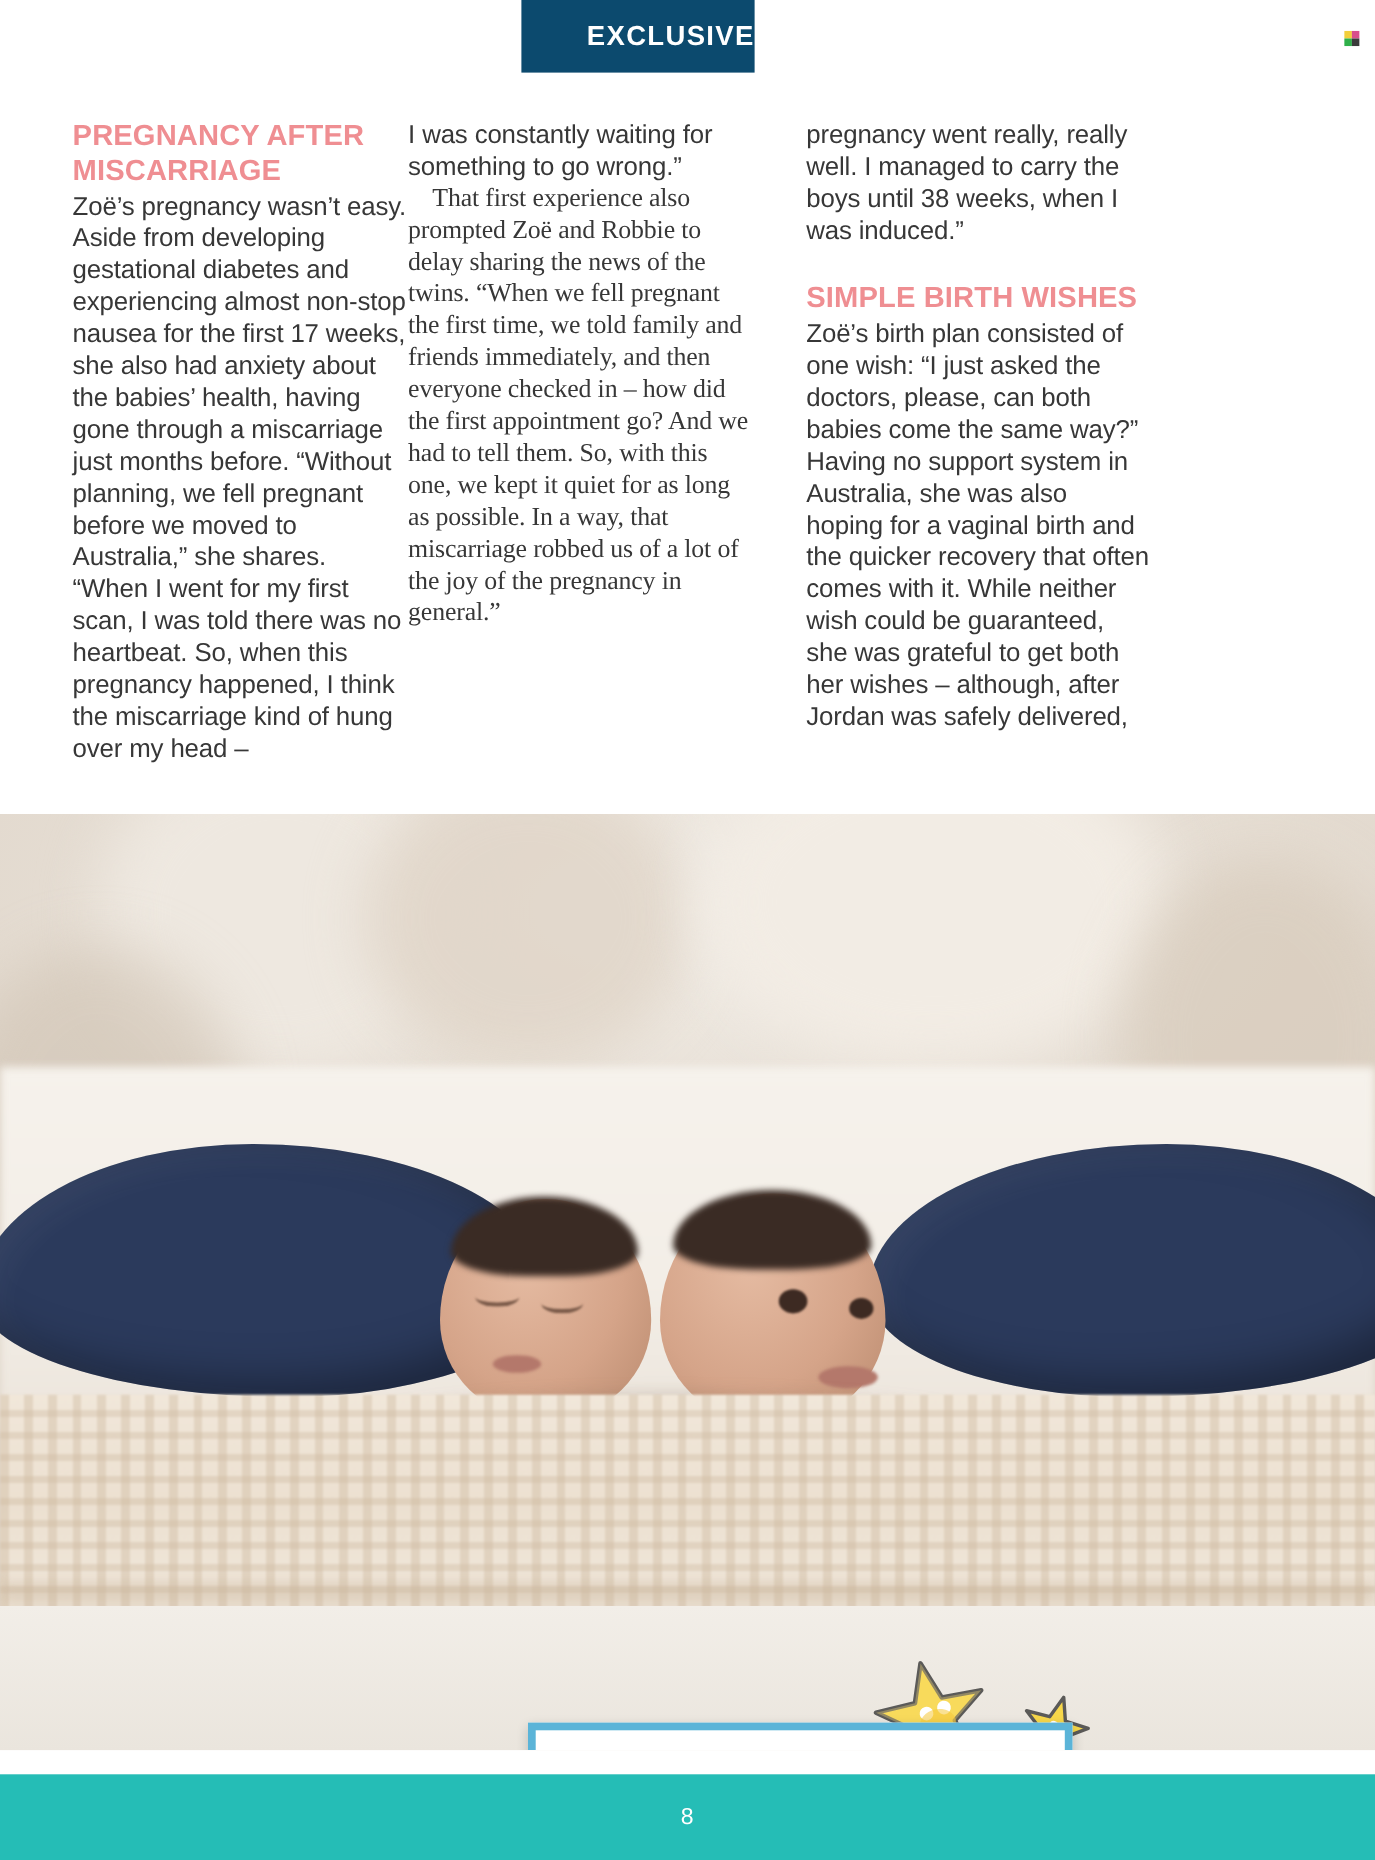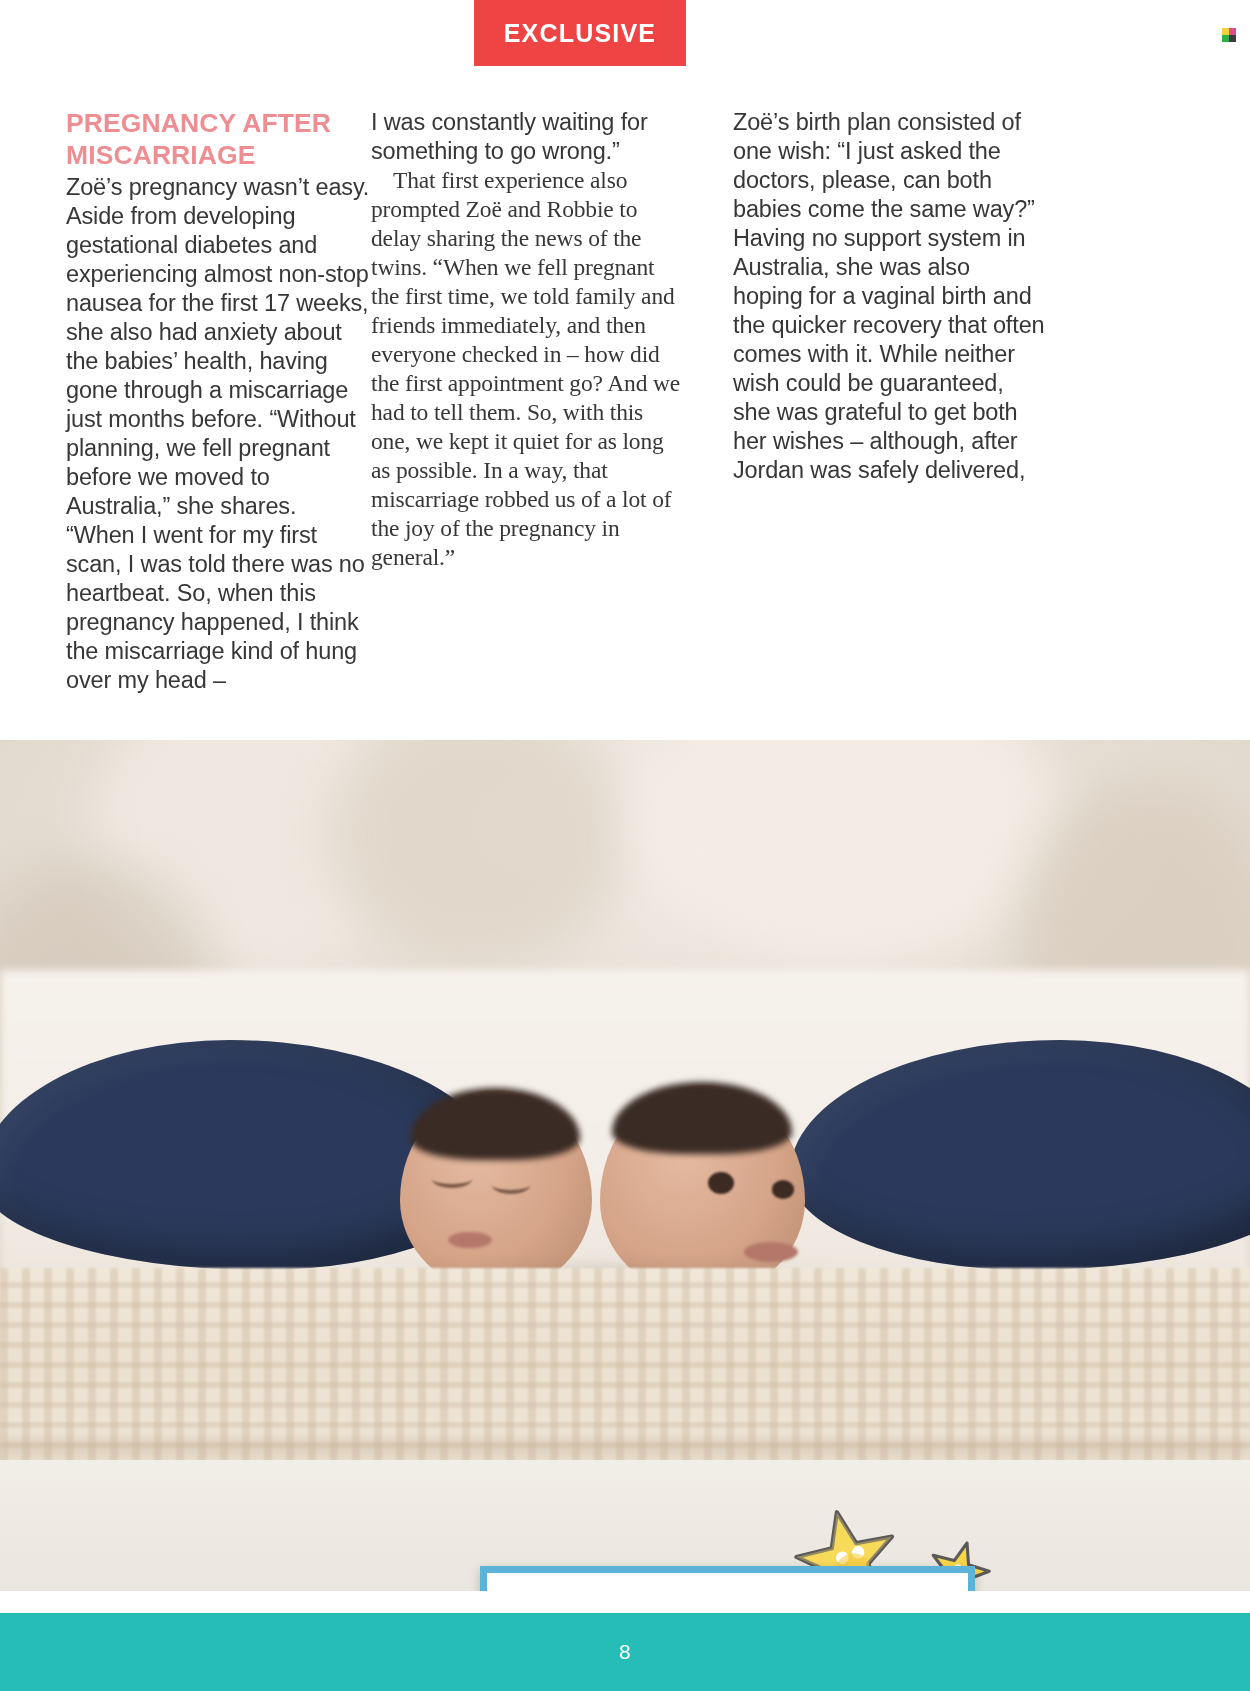--- a/index.html
+++ b/index.html
@@ -16,24 +16,24 @@
     color: #3a3a3a;
   }
 
   
   .exclusive-tab {
     position: absolute;
     left: 474px;
     top: 0;
     width: 212px;
     height: 66px;
-    background: #ef4444;
+    background: #0c4a6e;
     display: flex;
     align-items: center;
-    justify-content: center;
+    justify-content: flex-end;
   }
   .exclusive-tab span {
     color: #ffffff;
     font-size: 25px;
     font-weight: bold;
     letter-spacing: 1.2px;
   }
 
   
   .corner-mark {
@@ -270,20 +270,24 @@
   </div>
 
   <div class="col col-2">
     <div class="body-text">
       <p>I was constantly waiting for something to go wrong.”</p>
       <p class="indent">That first experience also prompted Zoë and Robbie to delay sharing the news of the twins. “When we fell pregnant the first time, we told family and friends immediately, and then everyone checked in – how did the first appointment go? And we had to tell them. So, with this one, we kept it quiet for as long as possible. In a way, that miscarriage robbed us of a lot of the joy of the pregnancy in general.”</p>
     </div>
   </div>
 
   <div class="col col-3">
+    <div class="body-text">
+      <p>pregnancy went really, really well. I managed to carry the boys until 38 weeks, when I was induced.”</p>
+    </div>
+    <h2 class="sec-head spaced">SIMPLE BIRTH WISHES</h2>
     <div class="body-text">
       <p>Zoë’s birth plan consisted of one wish: “I just asked the doctors, please, can both babies come the same way?” Having no support system in Australia, she was also hoping for a vaginal birth and the quicker recovery that often comes with it. While neither wish could be guaranteed, she was grateful to get both her wishes – although, after Jordan was safely delivered,</p>
     </div>
   </div>
 
 </div>
 
 <div class="photo">
   <div class="photo-bg"></div>
   <div class="bg-blob b1"></div>

